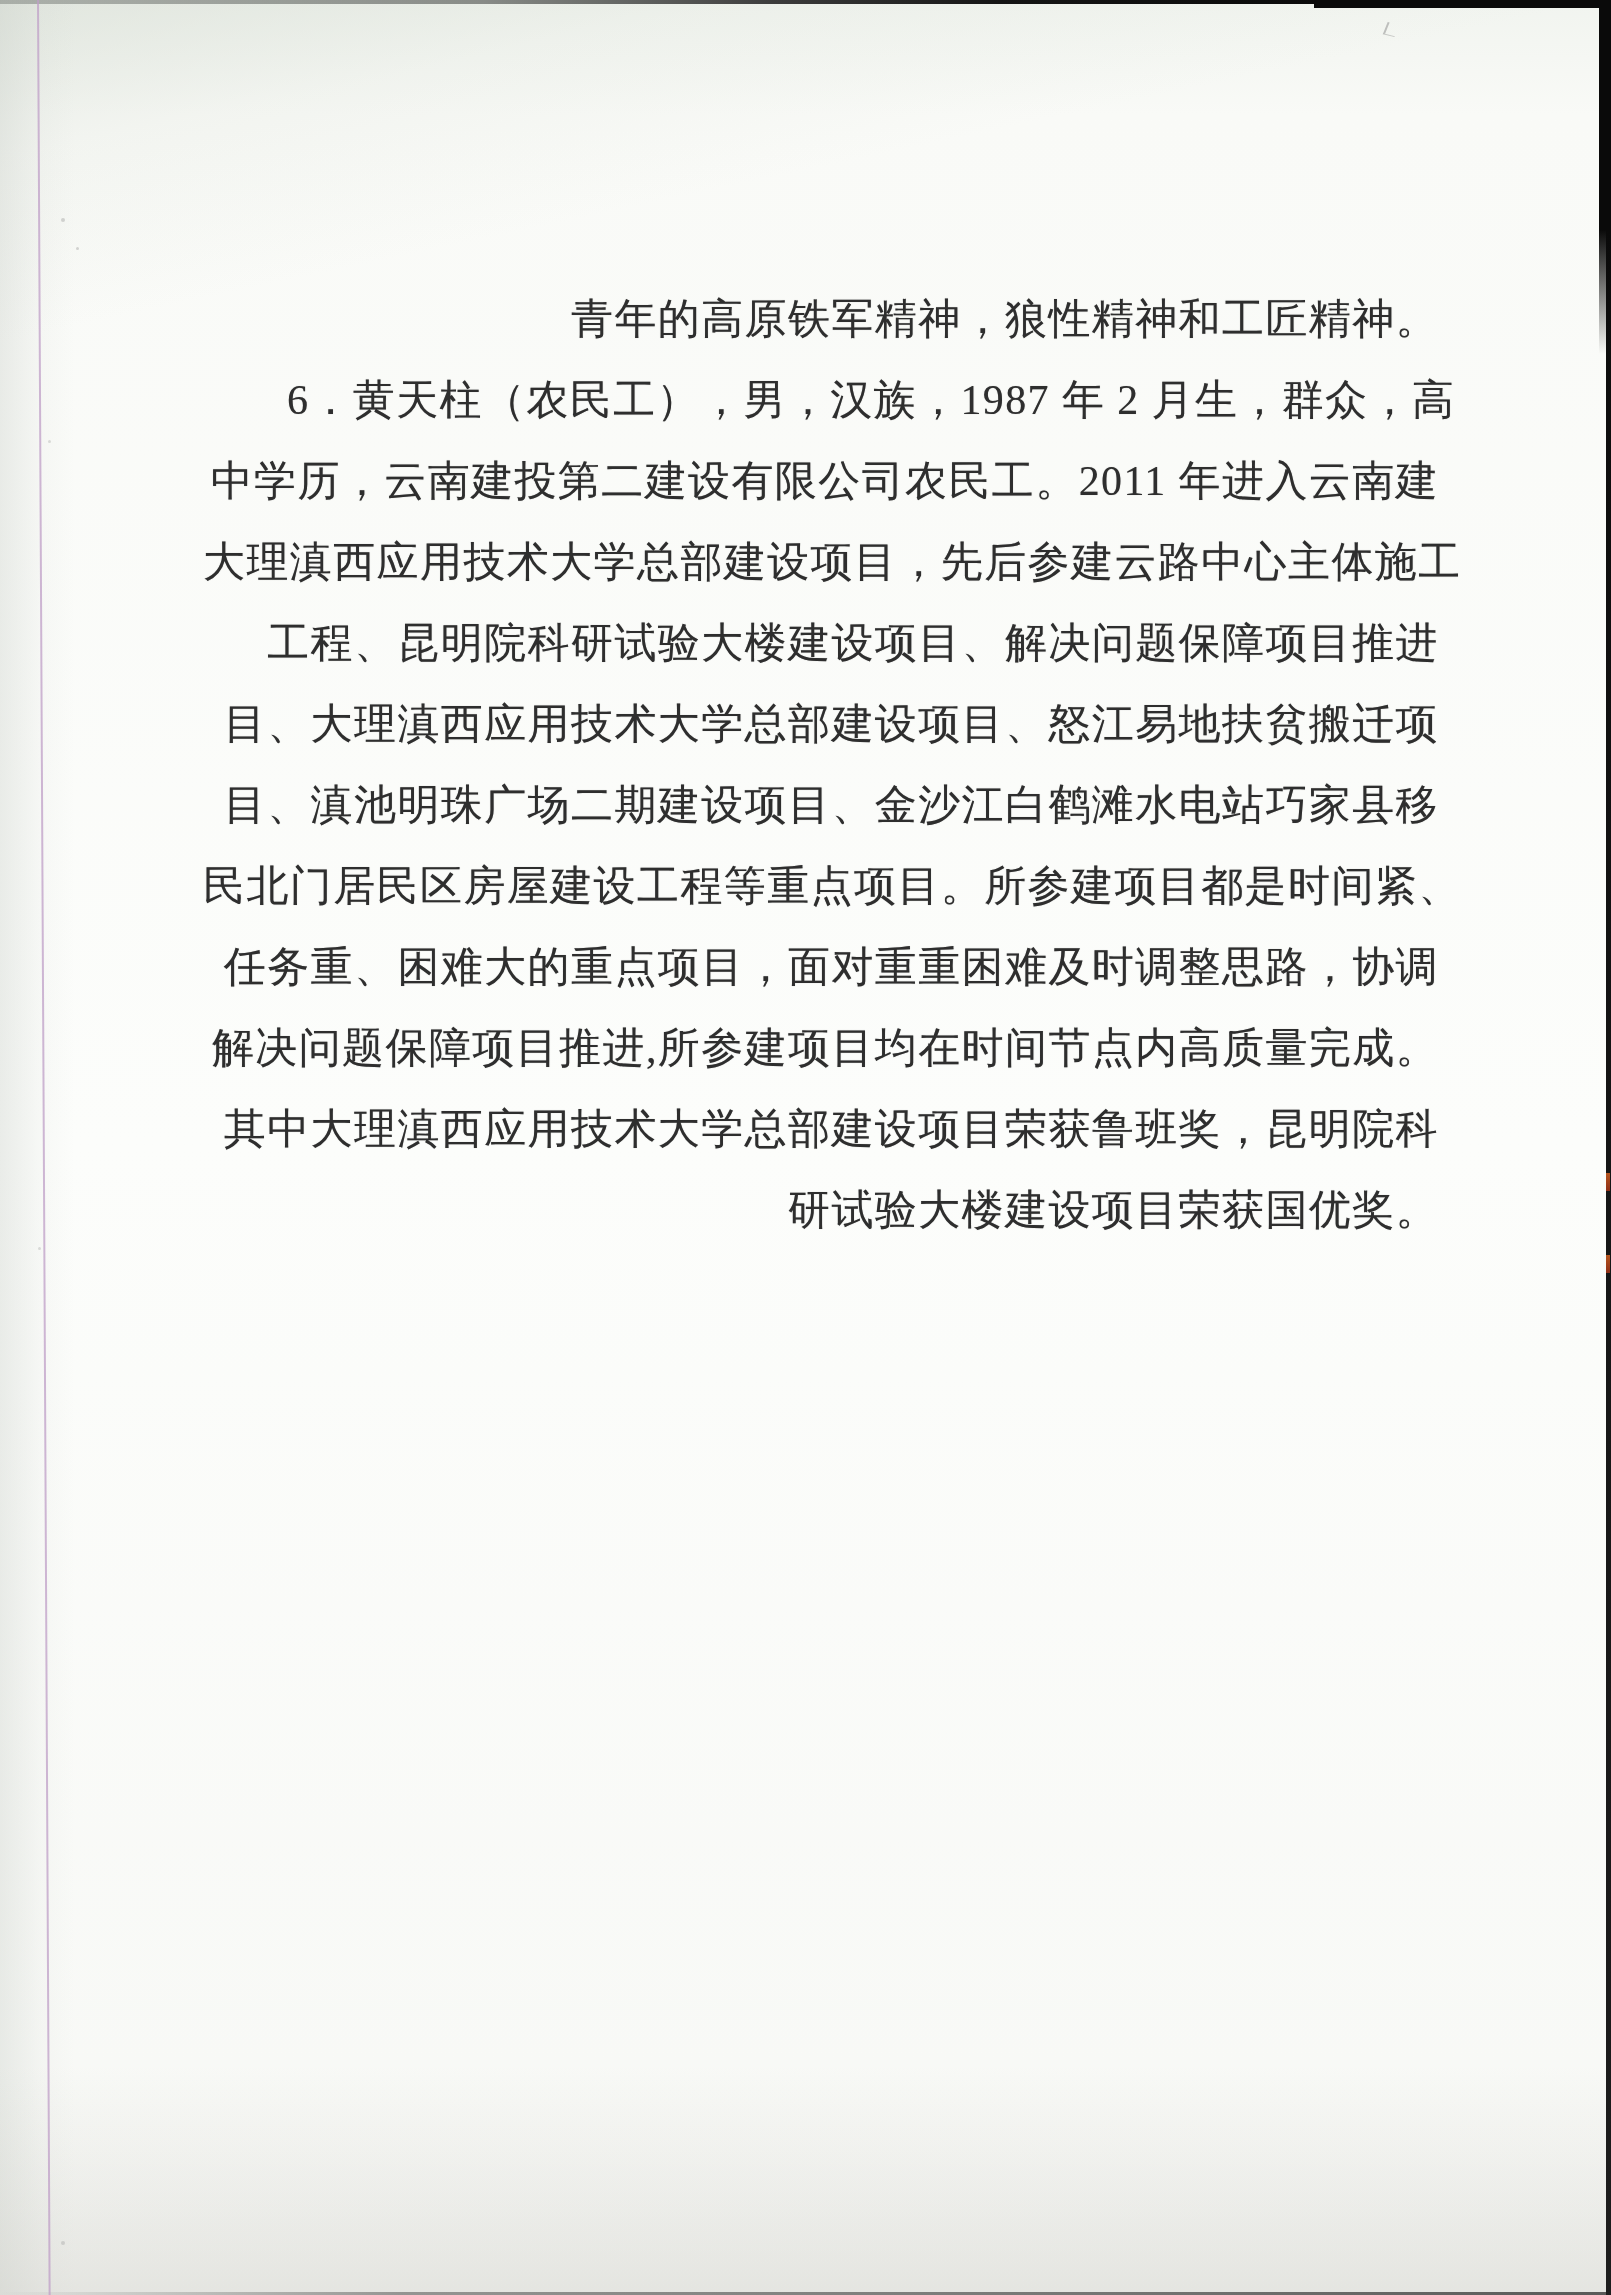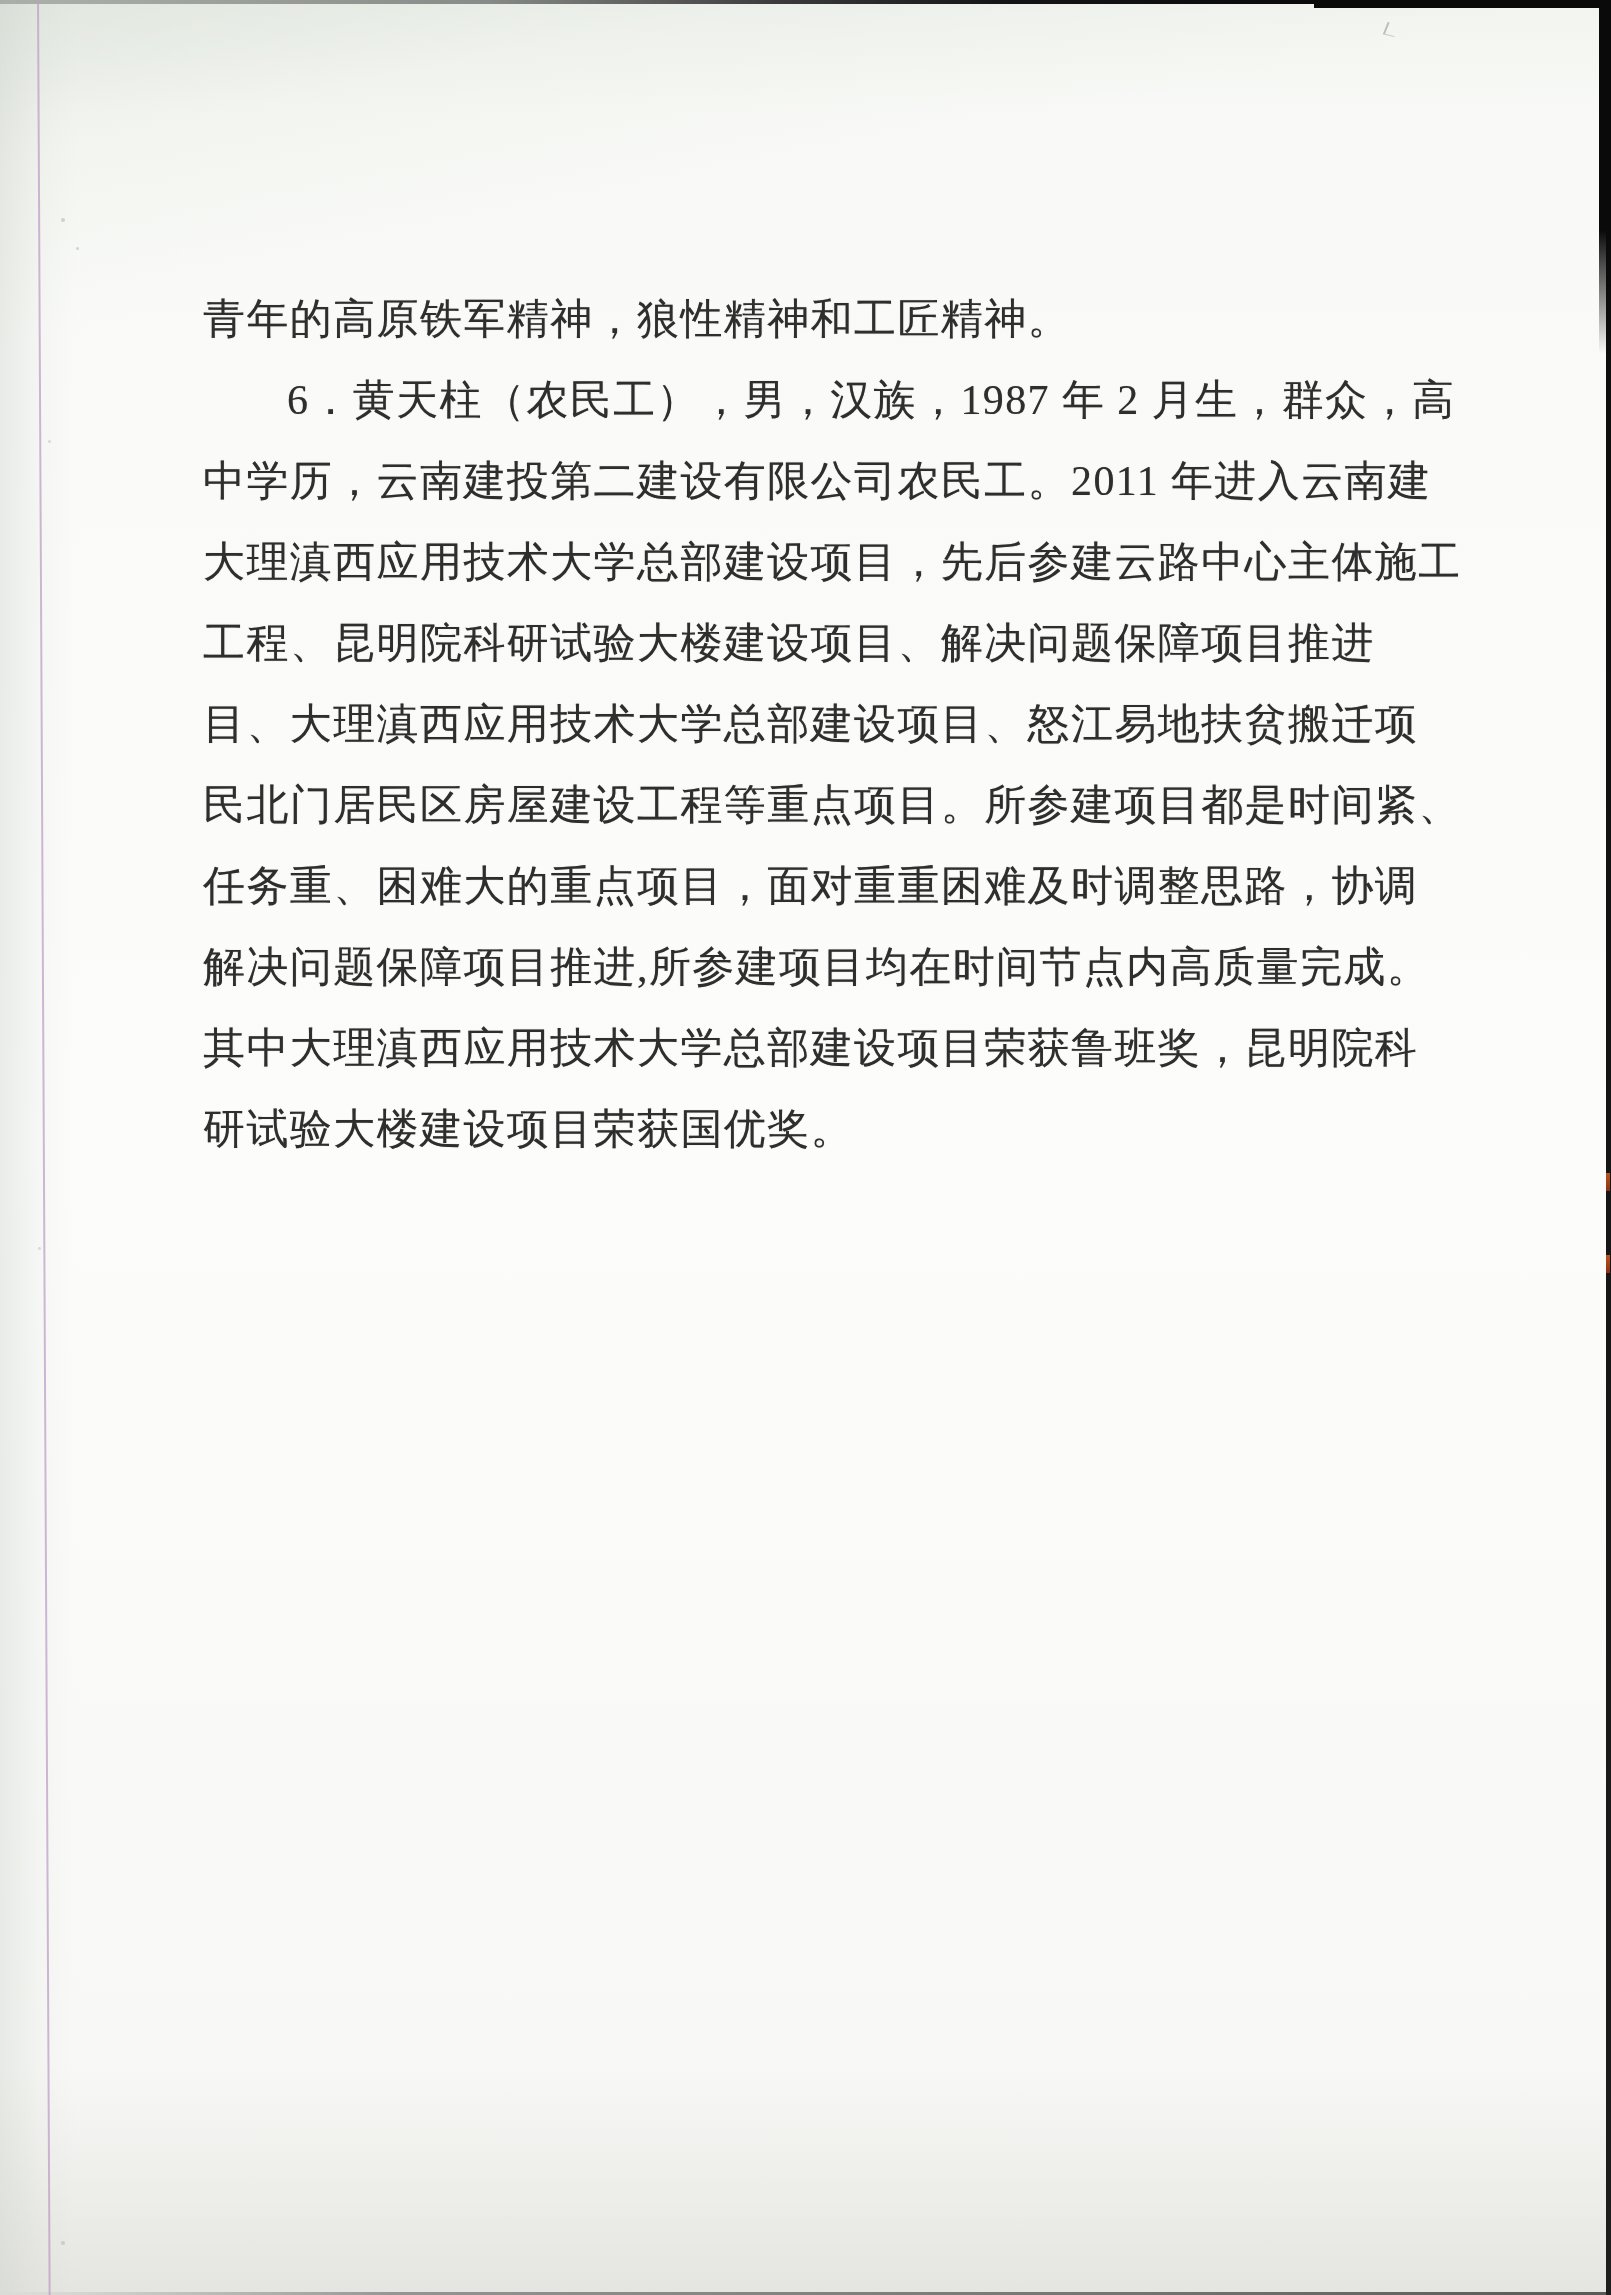--- a/index.html
+++ b/index.html
@@ -12,20 +12,21 @@
     width: 1611px;
     height: 2295px;
     overflow: hidden;
     background-color: #fbfcfa;
     background-image:
       linear-gradient(0deg, rgba(200,200,194,0.40) 0%, rgba(200,200,194,0.0) 10%),
       linear-gradient(90deg, rgba(203,208,202,0.38) 0%, rgba(203,208,202,0.10) 41px, rgba(203,208,202,0) 75px),
       linear-gradient(168deg, rgba(212,219,209,0.55) 0%, rgba(212,219,209,0.18) 6%, rgba(212,219,209,0) 13%),
       linear-gradient(180deg, #f1f4ef 0%, #f9faf7 5%, #fcfdfb 50%, #f7f8f5 100%);
     font-family: "Liberation Serif", "DejaVu Serif", serif;
+    text-align: right;
   }
 
   
   .top-edge {
     position: absolute; top: 0; left: 0; right: 0; height: 4.1px;
     background: linear-gradient(90deg,
       rgba(130,135,130,0.55) 0%, rgba(95,98,95,0.7) 30%,
       #3c3c3c 48%, #151515 62%, #000 100%);
   }
   .top-edge-right {
@@ -126,20 +127,21 @@
       <div class="line indent">6．黄天柱（农民工），男，汉族，1987 年 2 月生，群众，高</div>
 
       <div class="line">中学历，云南建投第二建设有限公司农民工。2011 年进入云南建</div>
 
       <div class="line">大理滇西应用技术大学总部建设项目，先后参建云路中心主体施工</div>
 
       <div class="line">工程、昆明院科研试验大楼建设项目、解决问题保障项目推进</div>
 
       <div class="line">目、大理滇西应用技术大学总部建设项目、怒江易地扶贫搬迁项</div>
 
+      <div class="line">目、滇池明珠广场二期建设项目、金沙江白鹤滩水电站巧家县移</div>
 
       <div class="line">民北门居民区房屋建设工程等重点项目。所参建项目都是时间紧、</div>
 
       <div class="line">任务重、困难大的重点项目，面对重重困难及时调整思路，协调</div>
 
       <div class="line">解决问题保障项目推进,所参建项目均在时间节点内高质量完成。</div>
 
       <div class="line">其中大理滇西应用技术大学总部建设项目荣获鲁班奖，昆明院科</div>
 
       <div class="line">研试验大楼建设项目荣获国优奖。</div>

